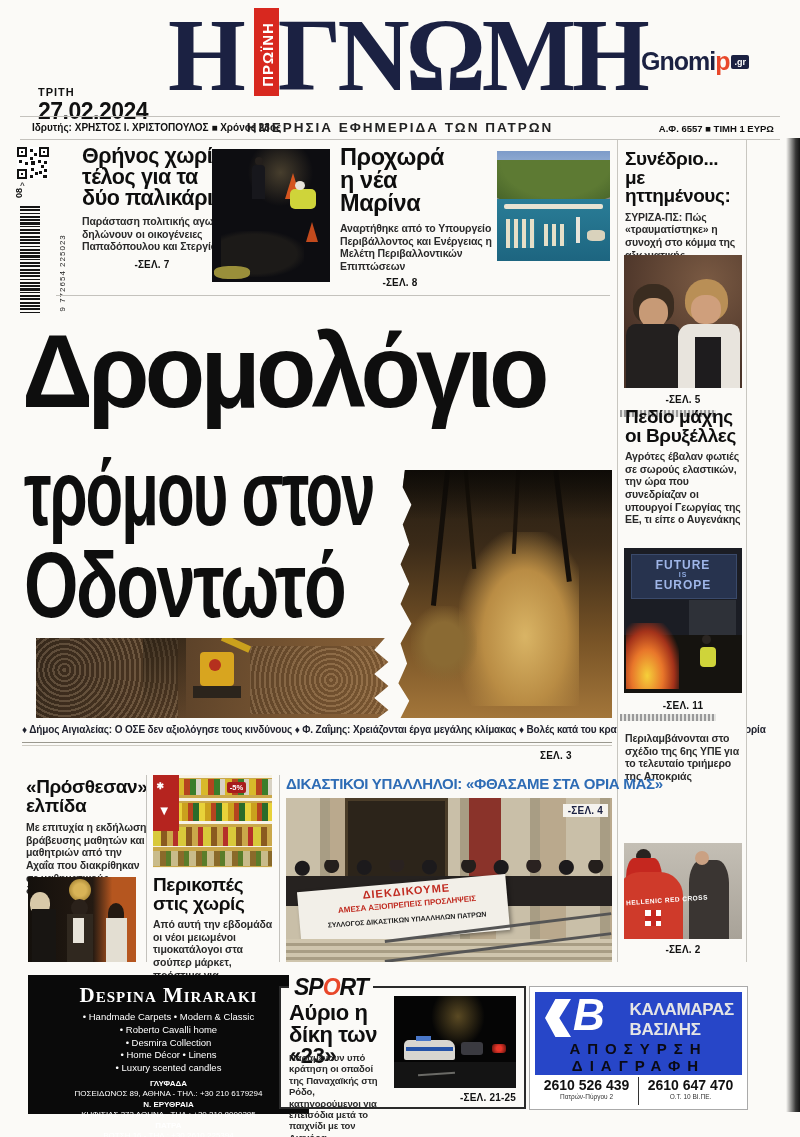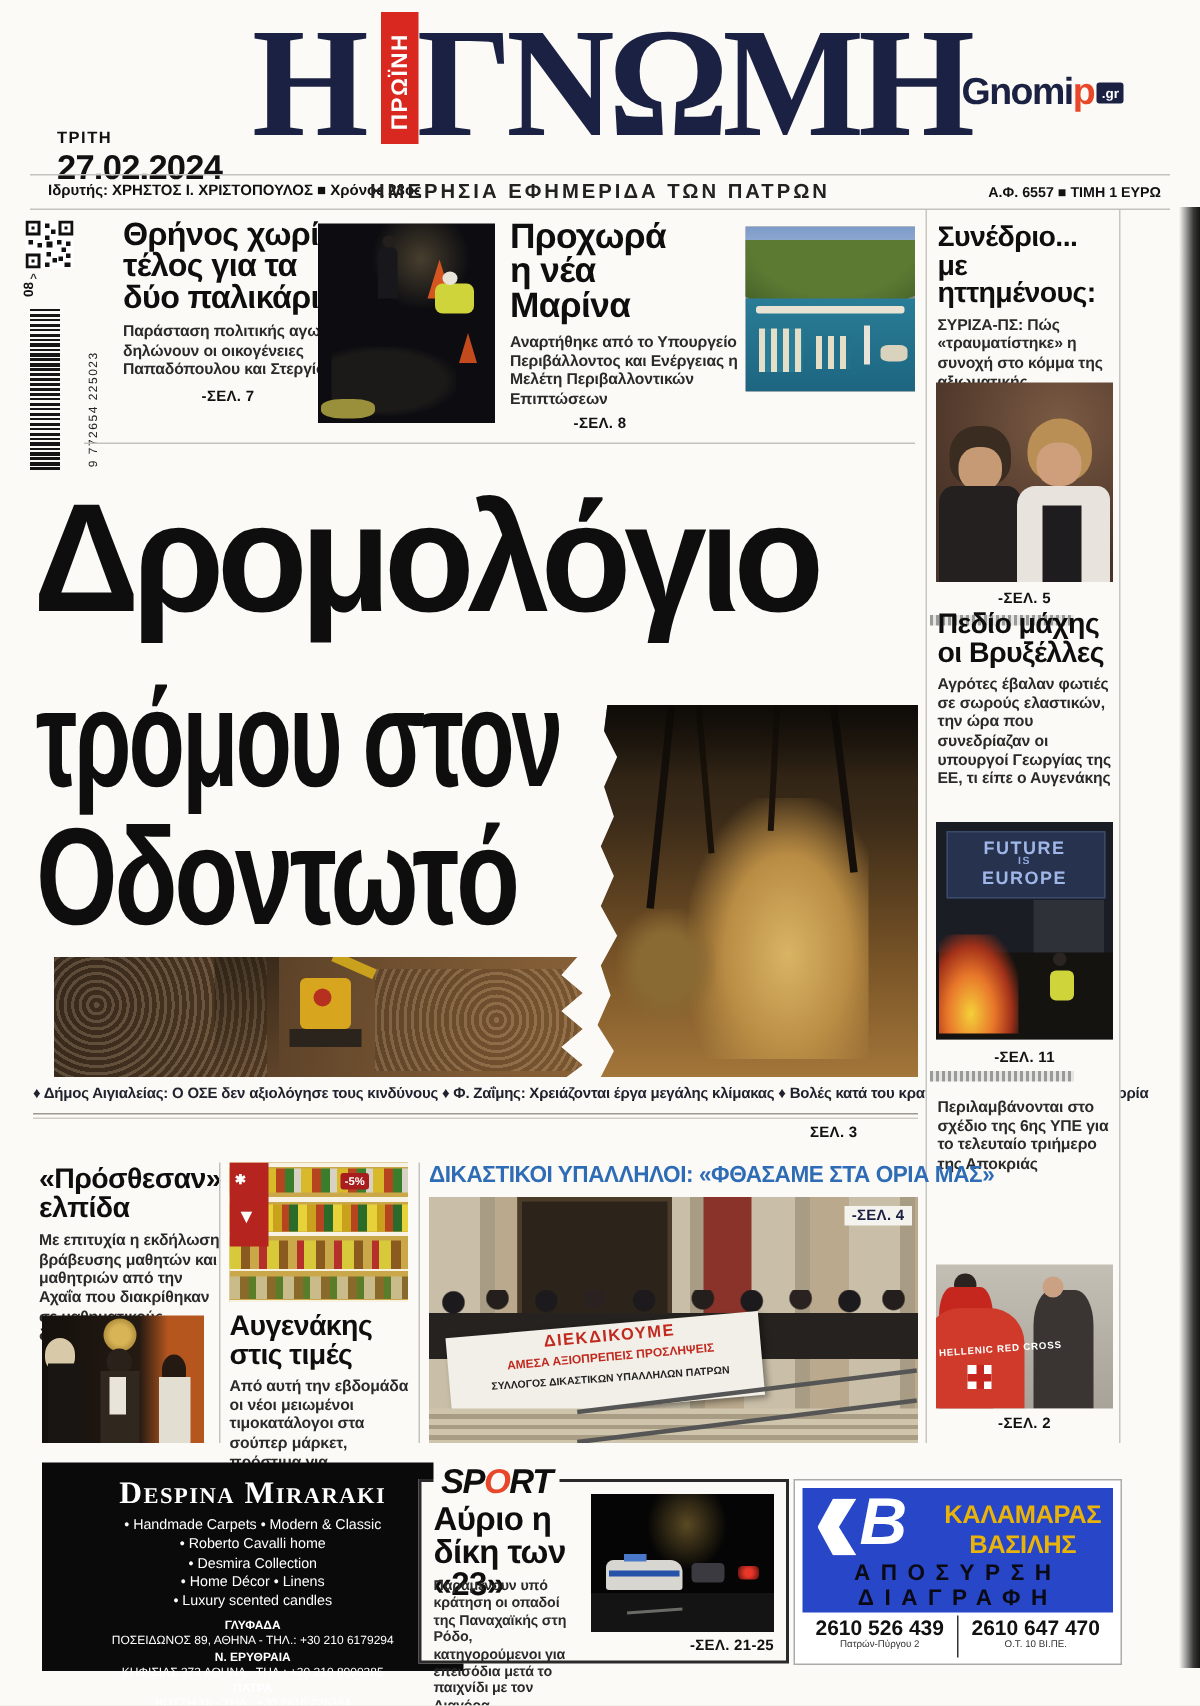--- a/index.html
+++ b/index.html
@@ -229,21 +229,21 @@
     <div class="abs" style="left:0;top:4%;width:100%;height:18%;background:repeating-linear-gradient(90deg,#d8b92a 0 7px,#b5441f 7px 13px,#3a7d2a 13px 19px,#d8d2c4 19px 24px);"></div>
     <div class="abs" style="left:0;top:30%;width:100%;height:20%;background:repeating-linear-gradient(90deg,#e8d23a 0 6px,#caa11d 6px 12px,#b5441f 12px 17px,#2a6b2a 17px 23px);"></div>
     <div class="abs" style="left:0;top:56%;width:100%;height:20%;background:repeating-linear-gradient(90deg,#d8c93a 0 8px,#8a5a1f 8px 14px,#caa84a 14px 20px,#b5302a 20px 25px);"></div>
     <div class="abs" style="left:0;top:82%;width:100%;height:16%;background:repeating-linear-gradient(90deg,#c9bb8a 0 7px,#8a6a2a 7px 13px,#5a7d2a 13px 18px);"></div>
     <div class="abs" style="left:0;top:0;width:22%;height:60%;background:#b5241f;"></div>
     <div class="abs" style="left:3%;top:6%;color:#fff;font-size:9px;font-weight:bold;">✱</div>
     <div class="abs" style="left:4%;top:30%;color:#fff;font-size:13px;">▼</div>
     <div class="abs" style="left:62%;top:8%;background:#a81d1d;color:#fff;font-size:7.5px;font-weight:bold;padding:1px 3px;border-radius:2px;">-5%</div>
   </div>
   <div class="abs" style="left:153px;top:876px;width:120px;">
-    <div class="t" style="font-size:19px;">Αυγενάκης στις τιμές</div>
+    <div class="t" style="font-size:19px;">Περικοπές στις χωρίς</div>
     <div class="dek" style="margin-top:5px;">Από αυτή την εβδομάδα οι νέοι μειωμένοι τιμοκατάλογοι στα σούπερ μάρκετ, πρόστιμα για παραπλανητικές προσφορές</div>
     <div class="pg" style="margin-top:3px;text-align:center;width:110px;">-ΣΕΛ. 14</div>
   </div>
 
   <div class="abs rule" style="left:279px;top:775px;width:1px;height:187px;"></div>
 
   <div class="abs t" style="left:286px;top:776px;width:326px;font-size:15.5px;color:#2e6cb5;letter-spacing:-.3px;white-space:nowrap;transform:scaleX(.97);transform-origin:left;">ΔΙΚΑΣΤΙΚΟΙ ΥΠΑΛΛΗΛΟΙ: «ΦΘΑΣΑΜΕ ΣΤΑ ΟΡΙΑ ΜΑΣ»</div>
   <div class="photo" style="left:286px;top:798px;width:326px;height:164px;background:repeating-linear-gradient(90deg,#c9bfa8 0 34px,#a89d84 34px 44px,#baa98d 44px 70px);">
     <div class="abs" style="left:18%;top:0;width:30%;height:70%;background:#2c241a;border:3px solid #4a3c28;"></div>
     <div class="abs" style="left:56%;top:0;width:10%;height:75%;background:#8a332a;"></div>
@@ -306,21 +306,21 @@
     </div>
     <div class="pg" style="position:absolute;right:8px;bottom:4px;">-ΣΕΛ. 21-25</div>
   </div>
 
   <div class="abs" style="left:529px;top:986px;width:217px;height:122px;border:1px solid #aaa;background:#fff;">
     <div class="abs" style="left:5px;top:5px;right:5px;height:83px;background:#2746c8;">
       <div class="abs" style="left:10px;top:5px;width:64px;height:44px;">
         <div class="abs" style="left:0;top:2px;width:26px;height:38px;background:#fff;clip-path:polygon(100% 0,40% 0,0 50%,40% 100%,100% 100%,55% 50%);"></div>
         <div class="abs" style="left:28px;top:-4px;color:#fff;font-size:44px;font-weight:bold;font-style:italic;line-height:1;">B</div>
       </div>
-      <div class="abs" style="right:8px;top:8px;text-align:center;color:#eab308;font-weight:bold;font-size:17px;line-height:1.15;letter-spacing:-.3px;">
+      <div class="abs" style="right:8px;top:8px;text-align:left;color:#e5e5e5;font-weight:bold;font-size:17px;line-height:1.15;letter-spacing:-.3px;">
         <div>ΚΑΛΑΜΑΡΑΣ</div>
         <div>ΒΑΣΙΛΗΣ</div>
       </div>
       <div class="abs" style="left:0;top:48px;width:100%;text-align:center;color:#0a0a14;font-weight:bold;font-size:15px;letter-spacing:7px;">ΑΠΟΣΥΡΣΗ</div>
       <div class="abs" style="left:0;top:65px;width:100%;text-align:center;color:#0a0a14;font-weight:bold;font-size:15px;letter-spacing:7px;">ΔΙΑΓΡΑΦΗ</div>
     </div>
     <div class="abs" style="left:5px;top:90px;right:5px;height:28px;display:flex;">
       <div style="flex:1;text-align:center;border-right:1.5px solid #333;">
         <div style="font-size:14px;font-weight:bold;color:#111;">2610 526 439</div>
         <div style="font-size:6.5px;color:#333;">Πατρών-Πύργου 2</div>

